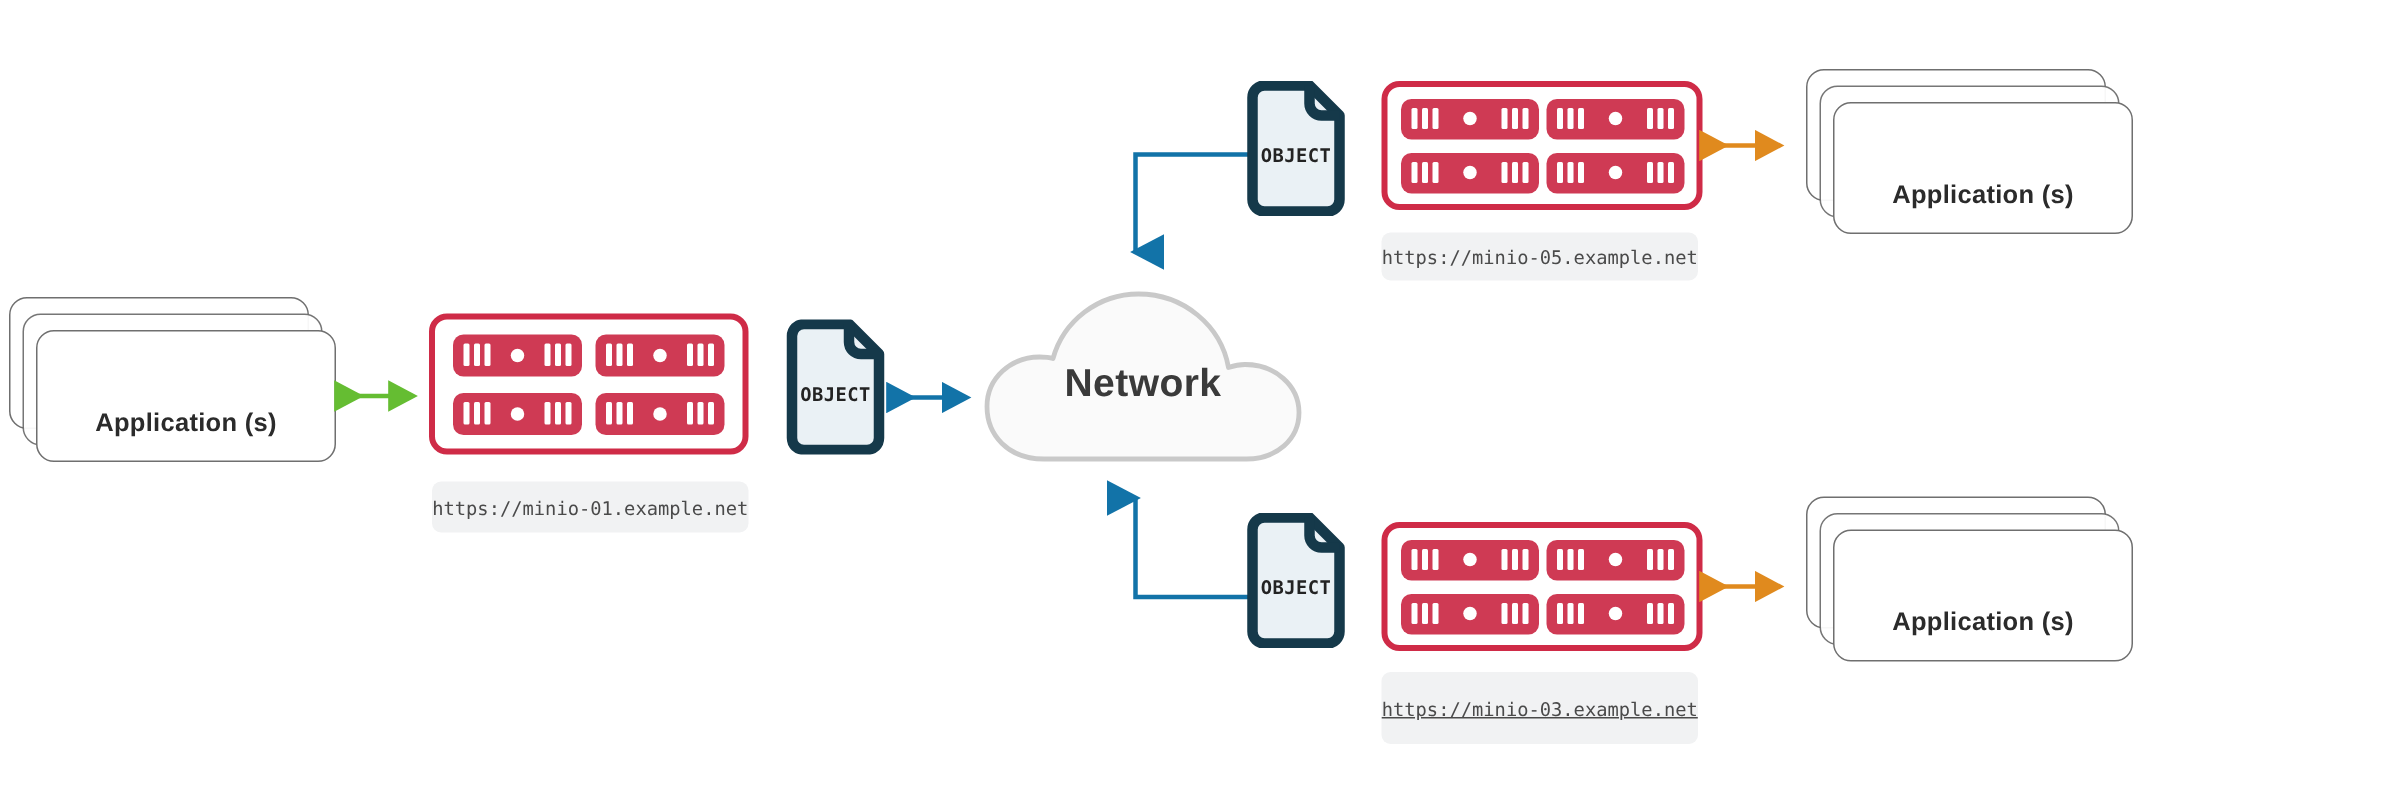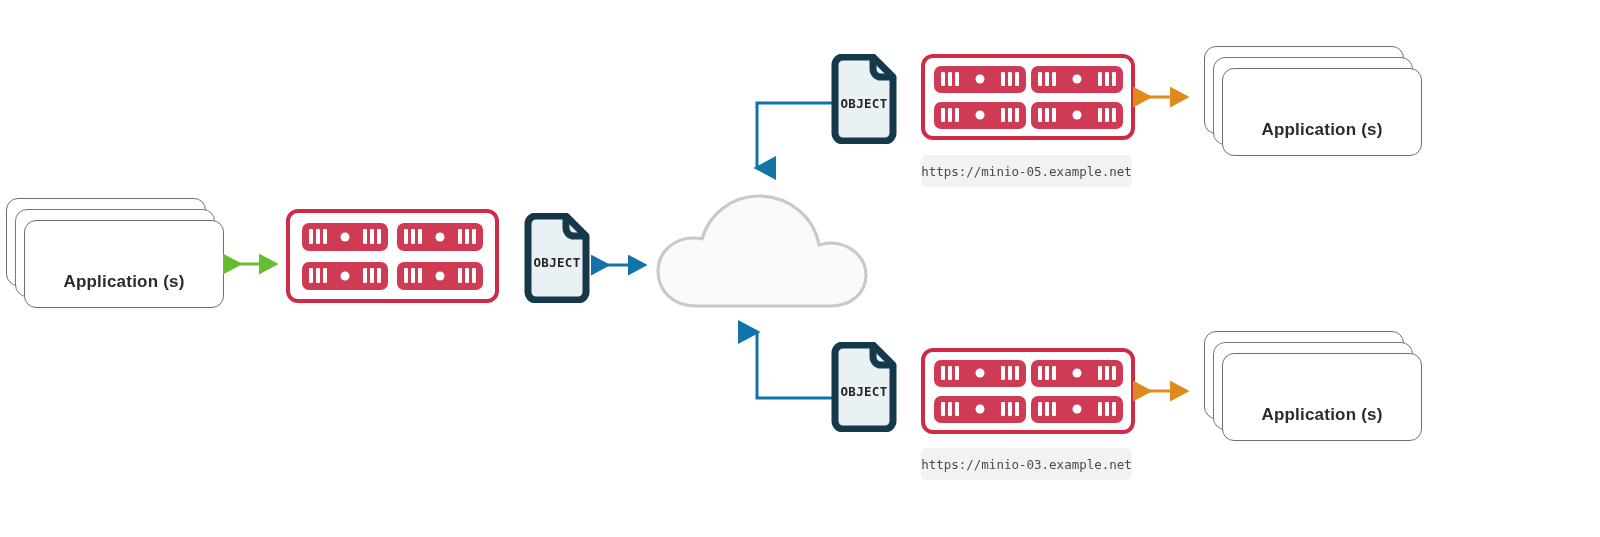--- a/index.html
+++ b/index.html
@@ -171,20 +171,21 @@
       </span>
       <span class="srv-dot" style="width:9px;height:9px;"></span>
       <span class="vents">
         <i class="vent" style="width:4px;height:15px;"></i>
           <i class="vent" style="width:4px;height:15px;"></i>
           <i class="vent" style="width:4px;height:15px;"></i>
       </span>
     </div>
   </div>
 
+  <div class="url-pill" style="left:288px;top:321px;width:211px;height:34px;">https://minio-01.example.net</div>
 
   <div class="objdoc" style="left:521px;top:213px;width:72px;height:90px;">
     <svg width="72" height="90" viewBox="0 0 72 90">
       <path d="M7,11 a8,8 0 0 1 8,-8 H45 L65,23 V79 a8,8 0 0 1 -8,8 H15 a8,8 0 0 1 -8,-8 Z" fill="#eaf1f5" stroke="#15394a" stroke-width="7" stroke-linejoin="round"></path>
       <path d="M45,3 V15 a8,8 0 0 0 8,8 H65" fill="none" stroke="#15394a" stroke-width="7" stroke-linejoin="round"></path>
     </svg>
     <div class="objtext" style="top:42px;">OBJECT</div>
   </div>
 
   <div class="conn" style="left:600px;top:255px;width:52px;height:20px;">
@@ -206,20 +207,21 @@
       <path d="M44,118
                C20,118 6,102 6,83
                C6,64 22,50 41,50
                C44,50 47,50 50,51
                C57,26 80,8 107,8
                C137,8 162,29 167,57
                C170,56 174,55 178,55
                C198,55 214,69 214,87
                C214,105 199,118 179,118 Z" fill="#fafafa" stroke="#c9c9c9" stroke-width="3.2" stroke-linejoin="round"></path>
     </svg>
+    <div class="cloud-label" style="top:52px;">Network</div>
   </div>
 
   <div class="conn" style="left:752px;top:100px;width:90px;height:82px;">
     <svg width="90" height="82" viewBox="0 0 90 82">
       <defs>
         <marker id="blu-d2" markerWidth="8" markerHeight="8" refX="4" refY="6.4" orient="auto">
           <path d="M0,0 L8,0 L4,7.6 Z" fill="#1273a8"></path>
         </marker>
       </defs>
       <path d="M86,3 H5 V68" fill="none" stroke="#1273a8" stroke-width="3" stroke-linejoin="miter" marker-end="url(#blu-d2)"></path>
@@ -380,21 +382,21 @@
       </span>
       <span class="srv-dot" style="width:9px;height:9px;"></span>
       <span class="vents">
         <i class="vent" style="width:4px;height:14px;"></i>
           <i class="vent" style="width:4px;height:14px;"></i>
           <i class="vent" style="width:4px;height:14px;"></i>
       </span>
     </div>
   </div>
 
-  <div class="url-pill" style="left:921px;top:448px;width:211px;height:32px;">https://minio-03.example.net</div>
+  <div class="url-pill" style="left:921px;top:448px;width:211px;height:48px;text-decoration:underline;">https://minio-03.example.net</div>
 
   <div class="conn" style="left:1142px;top:381px;width:52px;height:20px;">
     <svg width="52" height="20" viewBox="0 0 52 20">
       <defs>
         <marker id="org-r3" markerWidth="7" markerHeight="7" refX="5.4" refY="3.5" orient="auto">
           <path d="M0,0 L6.6,3.5 L0,7 Z" fill="#e08a1e"></path>
         </marker>
         <marker id="org-l3" markerWidth="7" markerHeight="7" refX="5.4" refY="3.5" orient="auto">
           <path d="M0,0 L6.6,3.5 L0,7 Z" fill="#e08a1e"></path>
         </marker>

